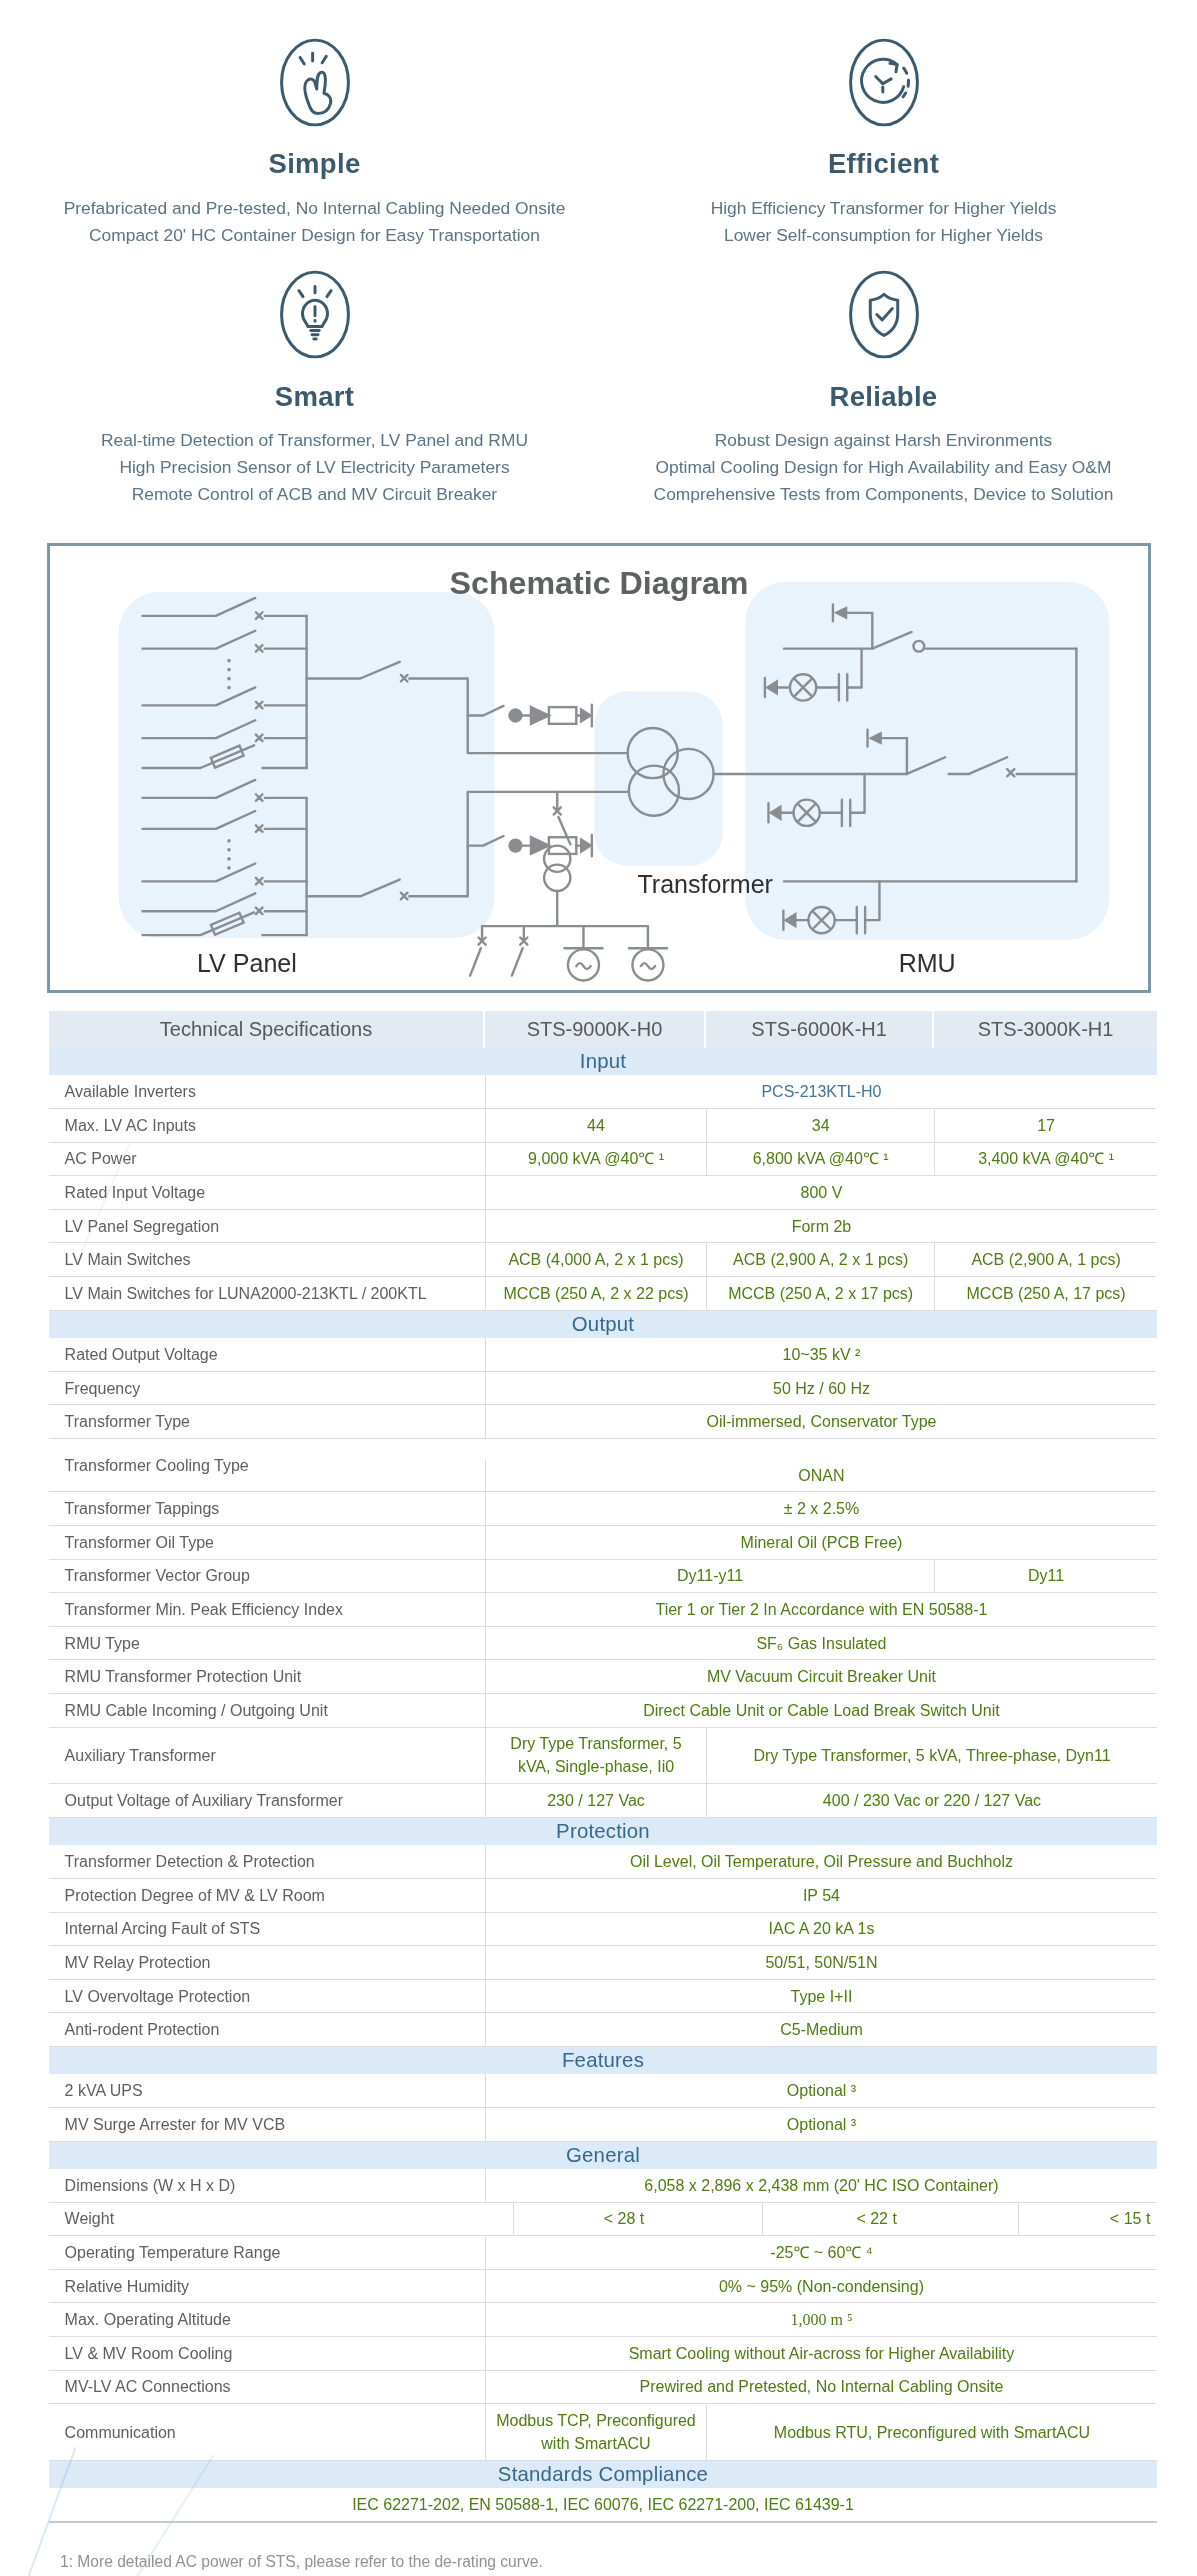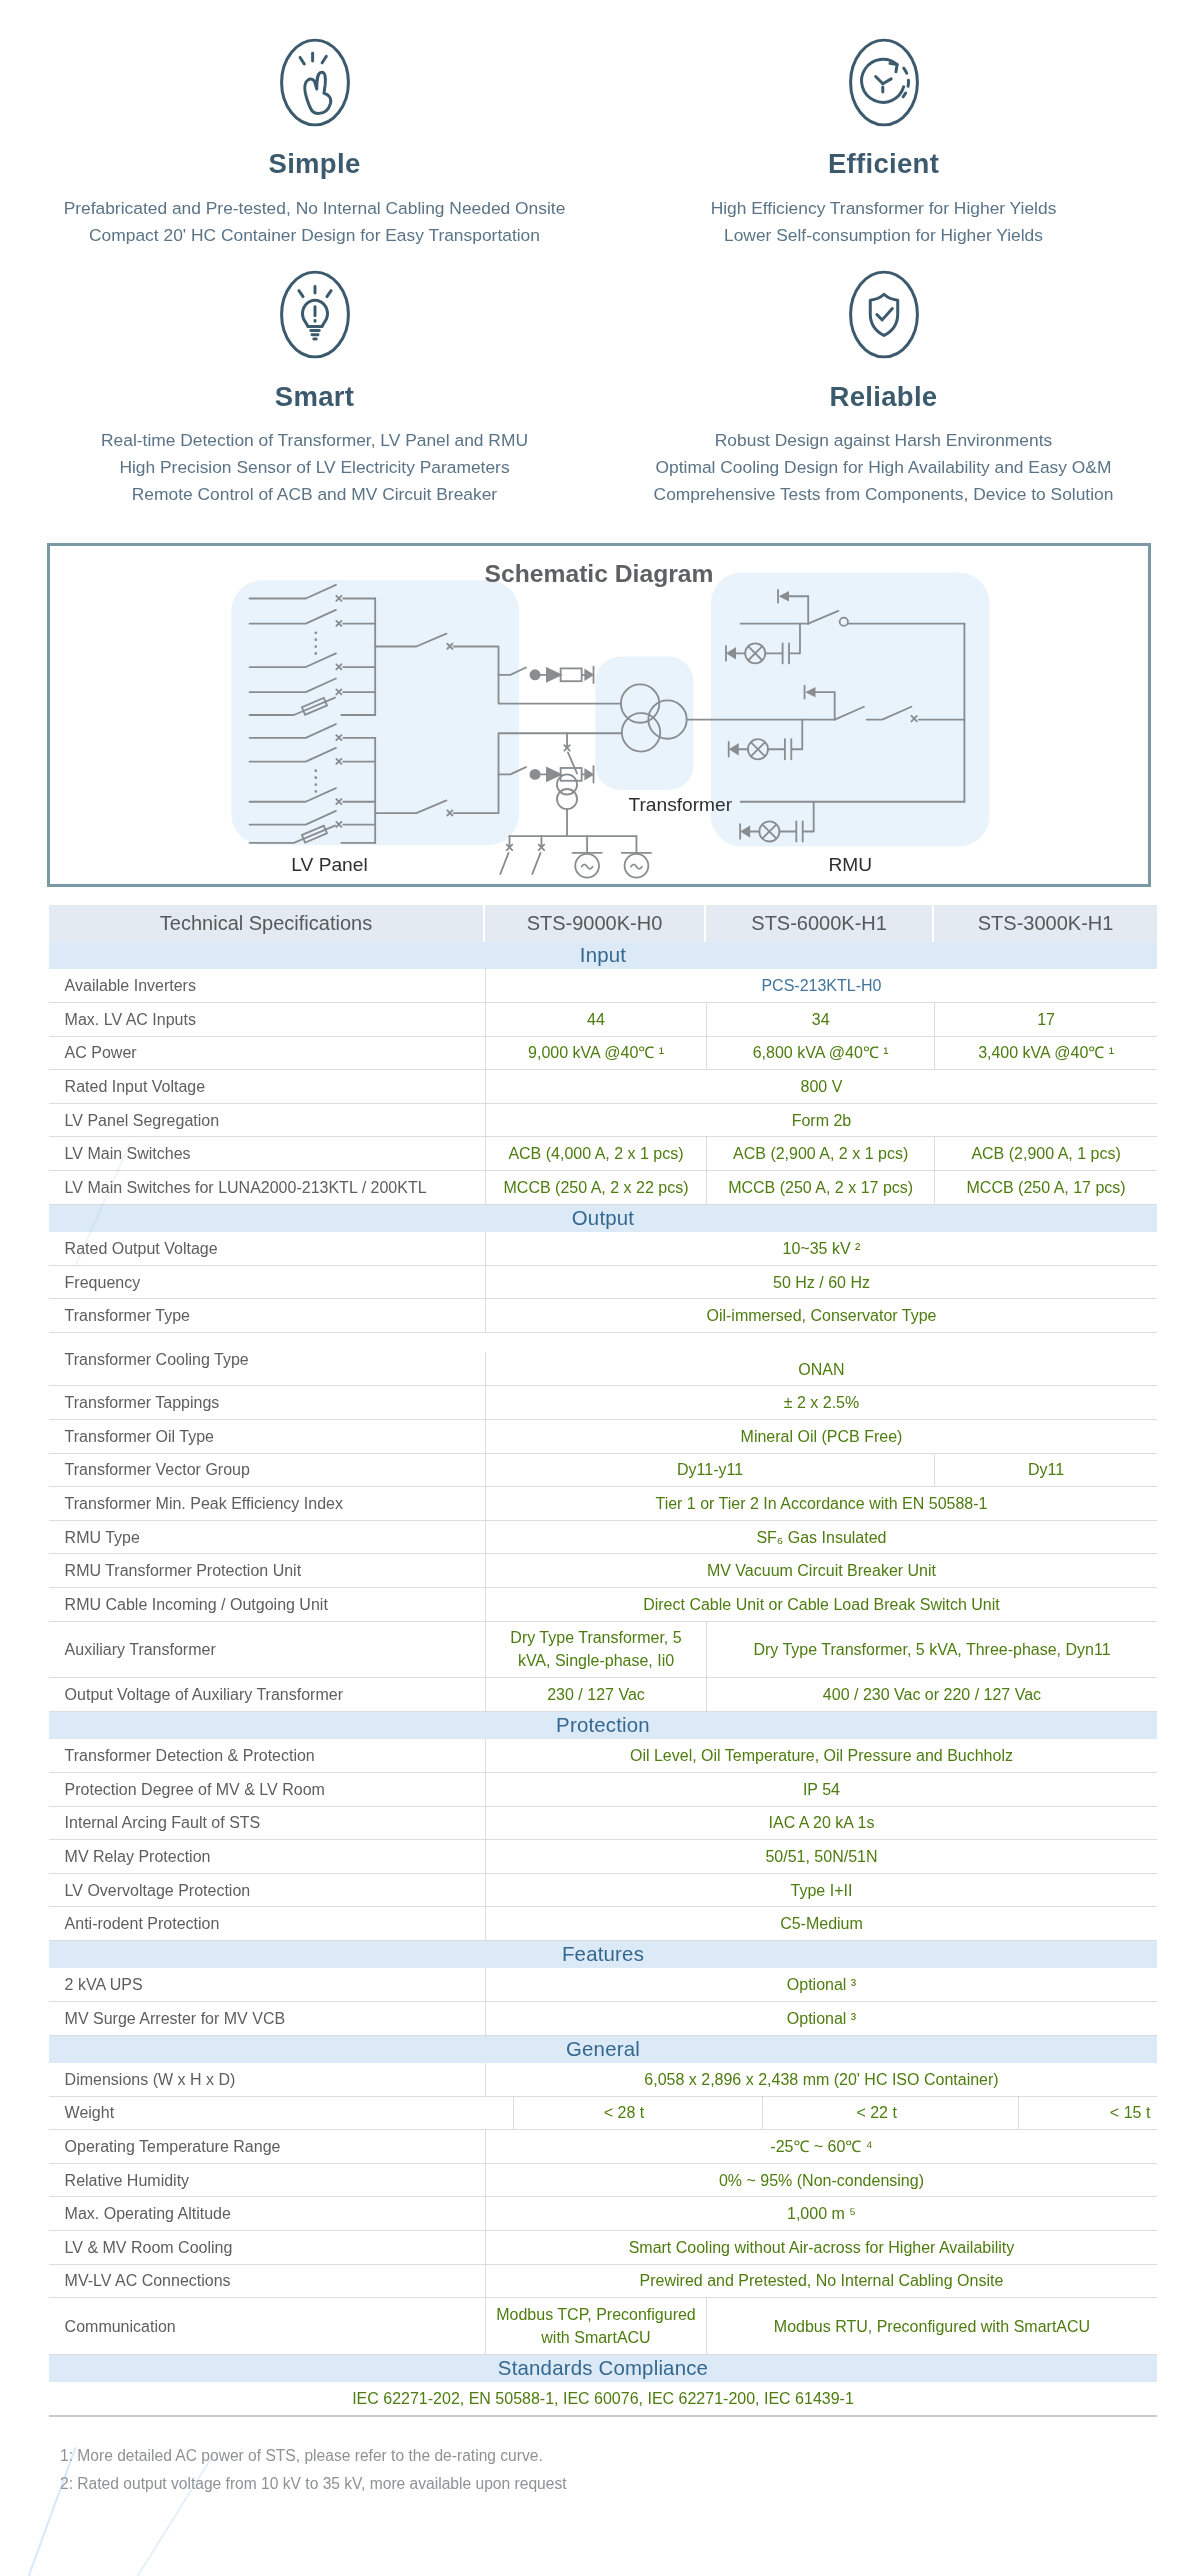--- a/index.html
+++ b/index.html
@@ -10,21 +10,21 @@
   
   .features { display:grid; grid-template-columns:1fr 1fr; width:1138px; margin:0 auto; padding-top:37px; row-gap:20.4px; }
   .feature { text-align:center; }
   .feature .f-icon svg { display:block; margin:0 auto; }
   .feature .f-title { margin-top:20.4px; font-size:27.5px; font-weight:bold; color:#3c5a6d; letter-spacing:0.3px; }
   .feature .f-lines { margin-top:14.4px; }
   .feature .f-line { font-size:17.4px; line-height:27px; color:#5a7386; }
   .feature .f-line:empty { display:none; }
 
   
-  .schematic { margin:35px 47px 0 47px; border:3px solid #7b98a5; background:#fff; height:344px; }
+  .schematic { margin:35px 47px 0 47px; border:3px solid #7b98a5; background:#fff; height:450px; }
   .schematic svg { display:block; width:100%; height:100%; }
 
   
   .spec-table { width:1108px; margin:18px 41px 0 49px; }
   .t-hrow { display:grid; }
   .t-hcell { background:#e4eaf2; border-right:2.4px solid #ffffff; min-height:37px;
              display:flex; align-items:center; justify-content:center;
              font-size:20px; font-weight:normal; color:#57585a; }
   .t-hrow .t-hcell:last-child { border-right:none; }
   .t-band { background:#dcE9f7; background:#dce9f7; min-height:27.5px; display:flex; align-items:center; justify-content:center;
@@ -403,21 +403,21 @@
       <div class="t-row" style="grid-template-columns: 39.35% 19.95% 20.6% 20.1%;">
         <div class="t-label">Operating Temperature Range</div>
         <div class="t-val" style="grid-column: span 3;">-25℃ ~ 60℃ ⁴</div>
       </div>
       <div class="t-row" style="grid-template-columns: 39.35% 19.95% 20.6% 20.1%;">
         <div class="t-label">Relative Humidity</div>
         <div class="t-val" style="grid-column: span 3;">0% ~ 95% (Non-condensing)</div>
       </div>
       <div class="t-row" style="grid-template-columns: 39.35% 19.95% 20.6% 20.1%;">
         <div class="t-label">Max. Operating Altitude</div>
-        <div class="t-val" style="grid-column: span 3;">1,000 m ⁵</div>
+        <div class="t-val" style="grid-column: span 3; font-family: Liberation Serif, serif;">1,000 m ⁵</div>
       </div>
       <div class="t-row" style="grid-template-columns: 39.35% 19.95% 20.6% 20.1%;">
         <div class="t-label">LV &amp; MV Room Cooling</div>
         <div class="t-val" style="grid-column: span 3;">Smart Cooling without Air-across for Higher Availability</div>
       </div>
       <div class="t-row" style="grid-template-columns: 39.35% 19.95% 20.6% 20.1%;">
         <div class="t-label">MV-LV AC Connections</div>
         <div class="t-val" style="grid-column: span 3;">Prewired and Pretested, No Internal Cabling Onsite</div>
       </div>
       <div class="t-row" style="grid-template-columns: 39.35% 19.95% 20.6% 20.1%;">

